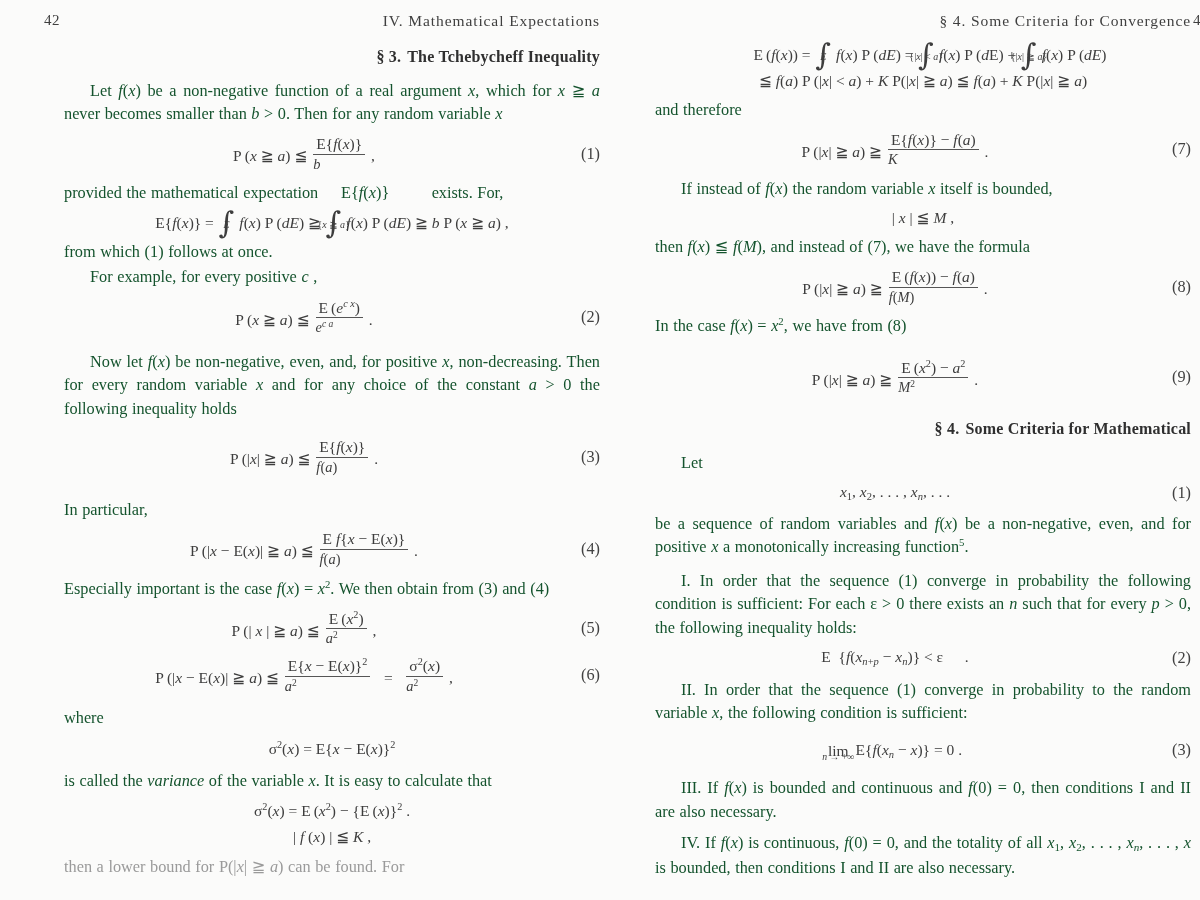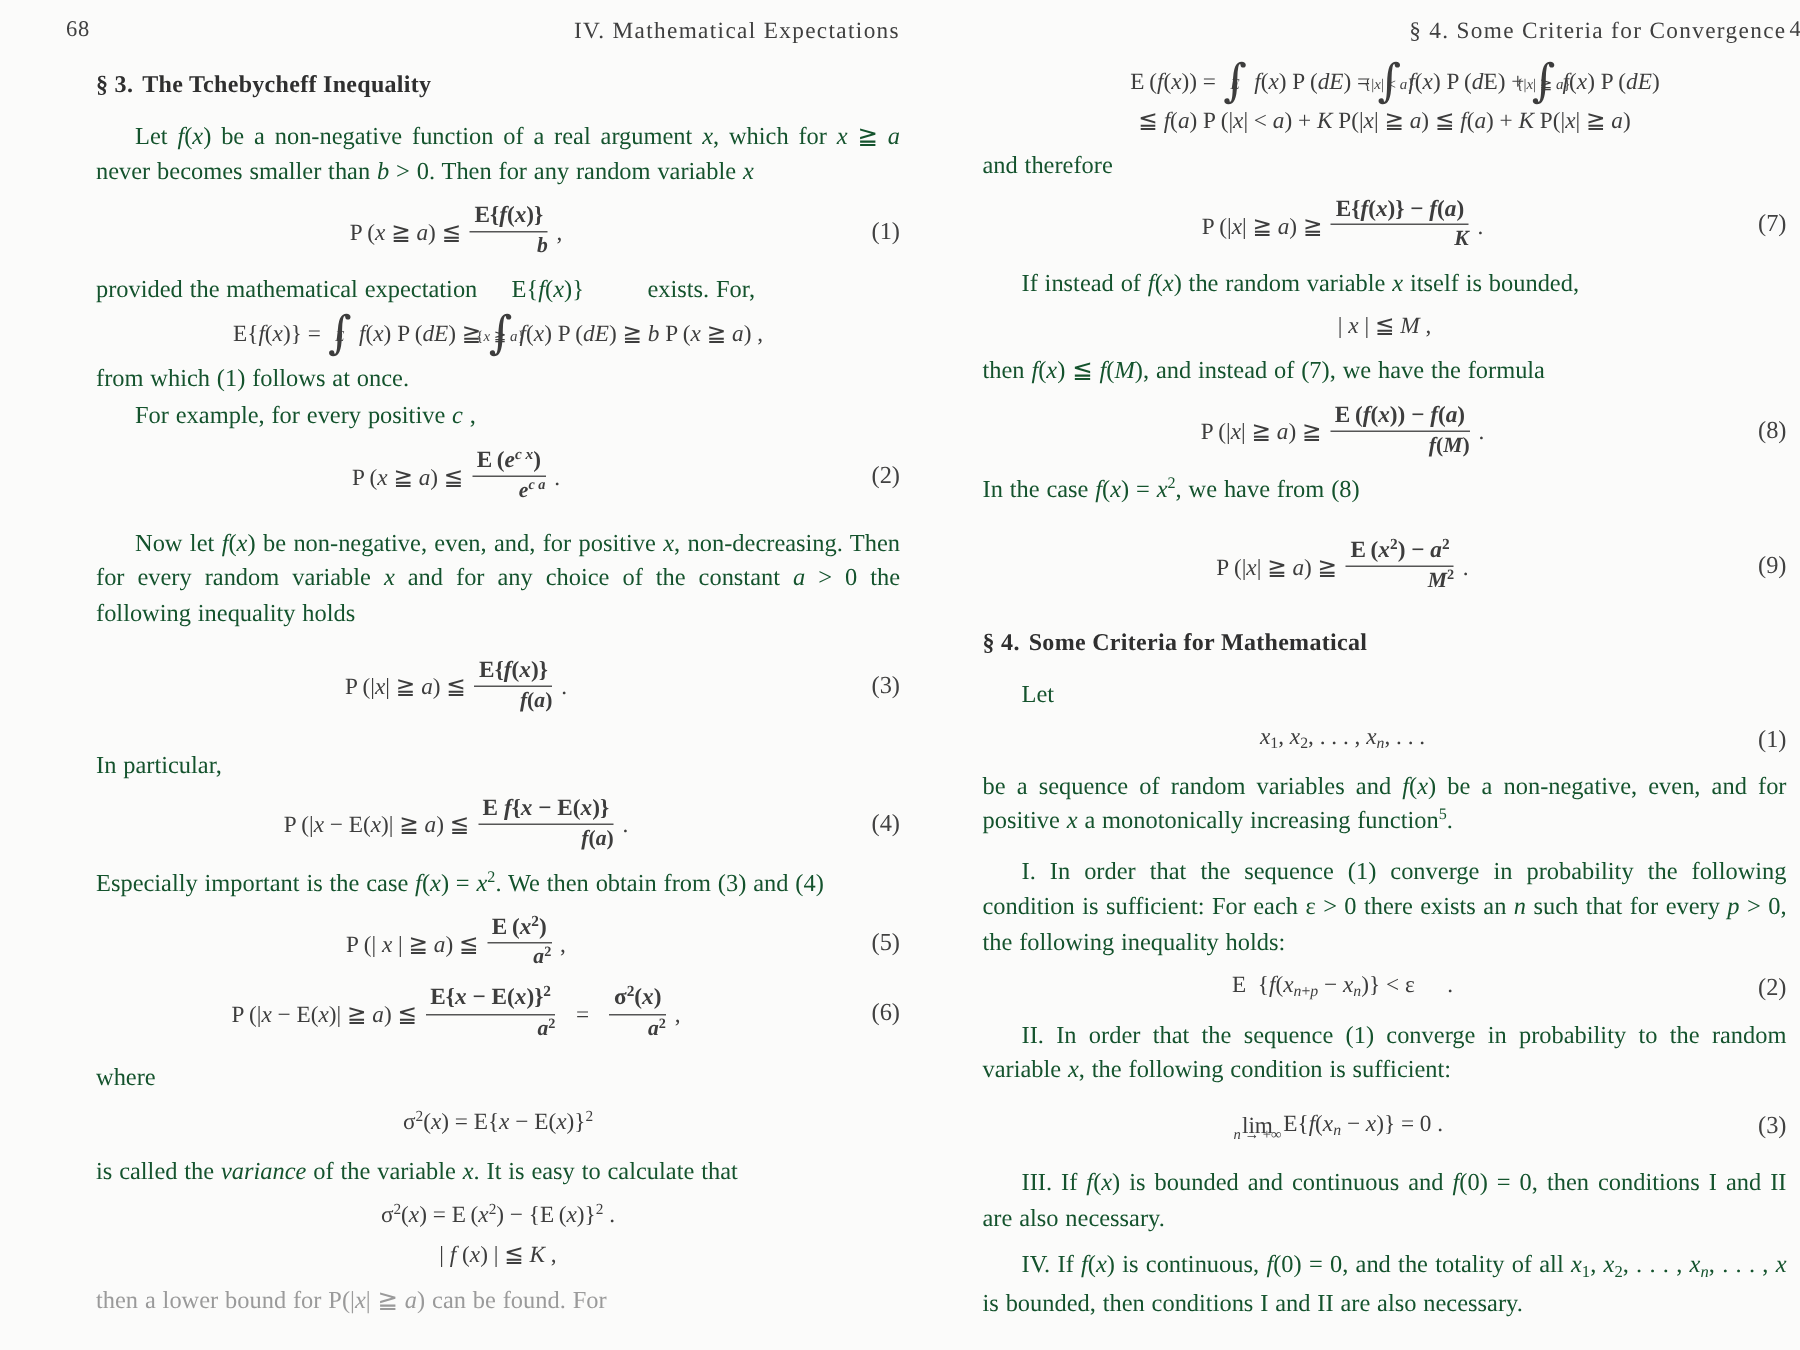--- a/index.html
+++ b/index.html
@@ -23,21 +23,21 @@
   .folio { position:absolute; top:12px; font-size:15px; letter-spacing:.5px; }
   .folio-left  { left:-20px; }
   .folio-right { right:-18px; }
   .runtitle {
     position:absolute; top:12px; left:0; right:0;
     text-align:right; font-size:15.5px; letter-spacing:.9px;
   }
 
   
   h2.sec {
-    font-size:16px; font-weight:bold; text-align:left;
+    font-size:16px; font-weight:bold; text-align:right;
     margin:14px 0 13px 0; letter-spacing:.2px; color:#2f2f2f;
   }
   h2.sec .num { margin-right:6px; }
 
   
   p.t {
     font-size:16.3px; line-height:1.44;
     margin:0 0 2px 0;
     text-align:justify; text-justify:inter-word;
     word-spacing:.5px;
@@ -62,21 +62,21 @@
   .eq-inner { display:inline-block; }
   .eq.shiftl .eq-inner { margin-right:56px; }
 
   
   .mi { font-style:italic; }
   .Eop { font-style:normal; letter-spacing:0; }
   .Pop { font-style:normal; }
 
   .frac {
     display:inline-block; vertical-align:-0.52em;
-    text-align:right; margin:0 2px;font-weight:bold;
+    text-align:left; margin:0 2px;
   }
   .frac .num {
     display:block; padding:0 3px 1px 3px;
     border-bottom:1px solid #555; line-height:1.15;
   }
   .frac .den { display:block; padding-top:1px; font-size:0.93em; line-height:1.15; }
 
   sub { font-size:.68em; vertical-align:-.28em; }
   sup { font-size:.66em; vertical-align:.55em; }
 
@@ -104,21 +104,21 @@
   .sp3 { display:inline-block; width:2.6em; }
 </style>
 </head>
 <body>
 
 <div class="page">
 
   <div class="col col-left">
 
     <div class="runhead">
-      <div class="folio folio-left">68</div>
+      <div class="folio folio-left">42</div>
       <div class="runtitle">IV. Mathematical Expectations</div>
     </div>
 
     <h2 class="sec">
       <span class="num">§ 3.</span><span>The Tchebycheff Inequality</span>
     </h2>
 
     <p class="t ind">
       Let <span class="mi">f</span>(<span class="mi">x</span>) be a non-negative function of a real argument <span class="mi">x</span>,
       which for <span class="mi">x</span> ≧ <span class="mi">a</span> never becomes smaller than <span class="mi">b</span> &gt; 0. Then for any

